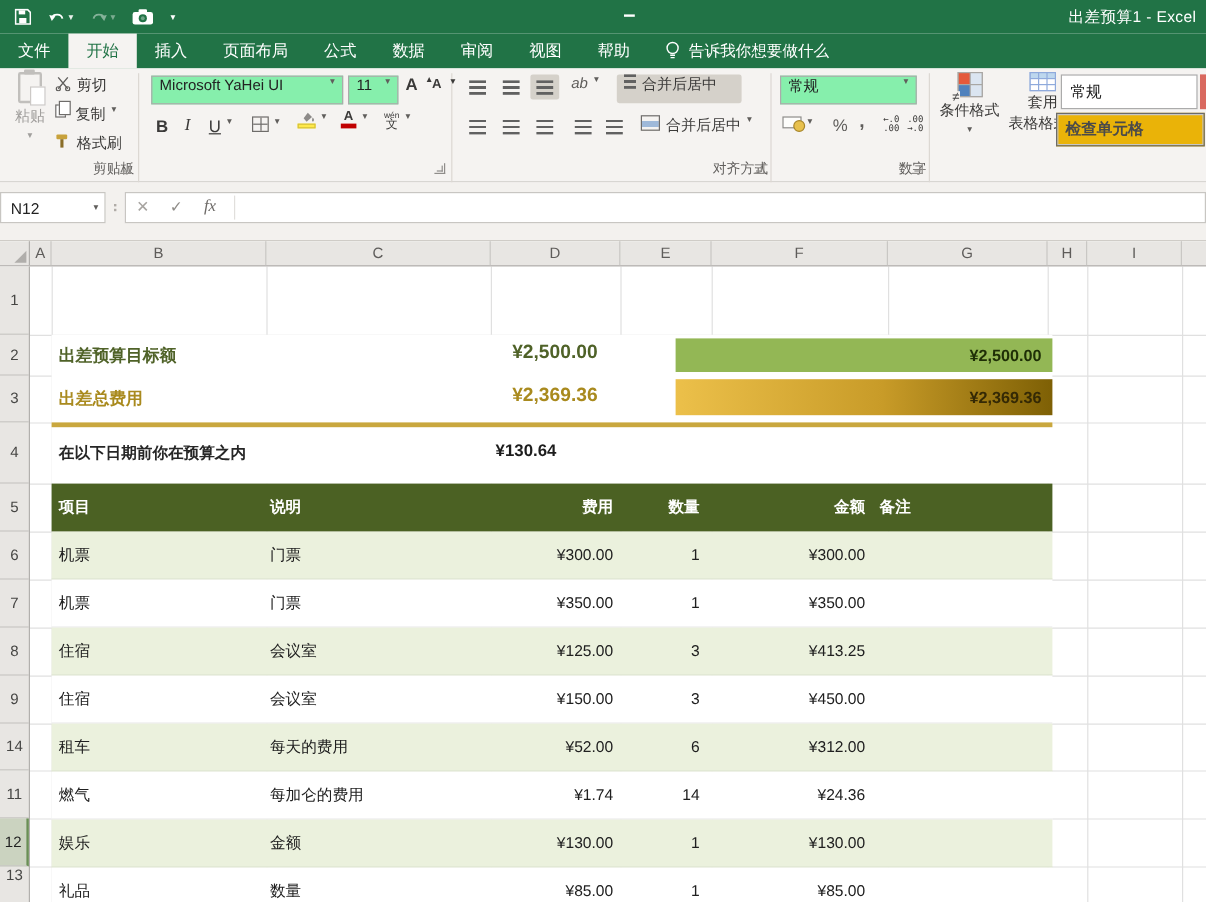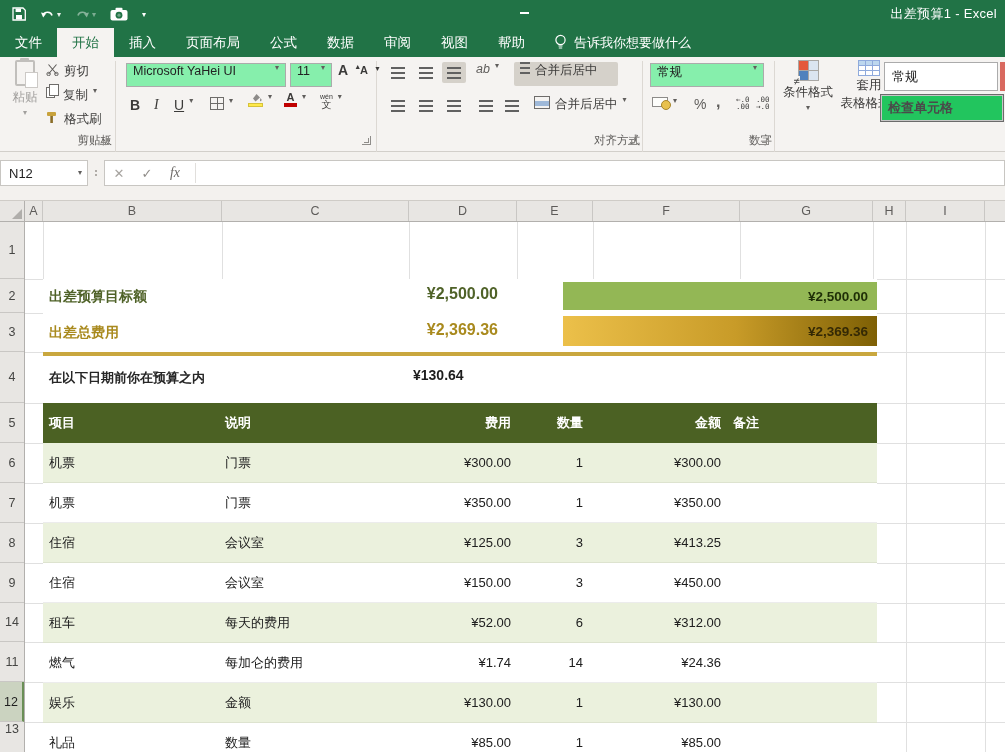--- a/index.html
+++ b/index.html
@@ -74,21 +74,21 @@
     background:#8faadc;border:1px solid #8faadc}
   .ic-table span{background:#fff}
   .ic-table span.hd{background:#bdd7ee}
   .ic-wrapml{display:flex;align-items:center;gap:3px}
   .afont{font-weight:bold;color:#3b3a39;display:flex;align-items:flex-start;line-height:1}
   .afont .ar{font-size:7px;margin-left:1px}
   .phon{display:flex;flex-direction:column;align-items:center;line-height:1;color:#3b3a39}
   .phon .t{font-size:7px}.phon .b{font-size:10px}
   .stylebox{position:absolute;background:#fff;border:1px solid #ababab;display:flex;align-items:center;
     padding:0 7px;font-size:13px;color:#222}
-  .stylebox.check{background:#22c55e;border:1px solid #6b6b6b;box-shadow:inset 0 0 0 1px #c6c6c6;
+  .stylebox.check{background:#eab308;border:1px solid #6b6b6b;box-shadow:inset 0 0 0 1px #c6c6c6;
     color:#4a4a4a;font-weight:bold}
 
   
   .fbar{position:absolute;left:0;top:152px;width:1005px;height:49px;background:#f3f1ee;border-bottom:1px solid #cfccc7}
   .namebox{position:absolute;left:0;top:8px;width:88px;height:26px;background:#fff;border:1px solid #c8c6c2;
     display:flex;align-items:center;font-size:13px;color:#222;padding-left:8px}
   .namebox .caret{margin-left:auto;padding-right:5px}
   .fdots{position:absolute;left:95px;top:18px;width:2px;height:2px;background:#b0aca7;
     box-shadow:0 4px 0 #b0aca7}
   .fstrip{position:absolute;left:104px;top:8px;width:901px;height:26px;background:#fff;border:1px solid #c8c6c2;

